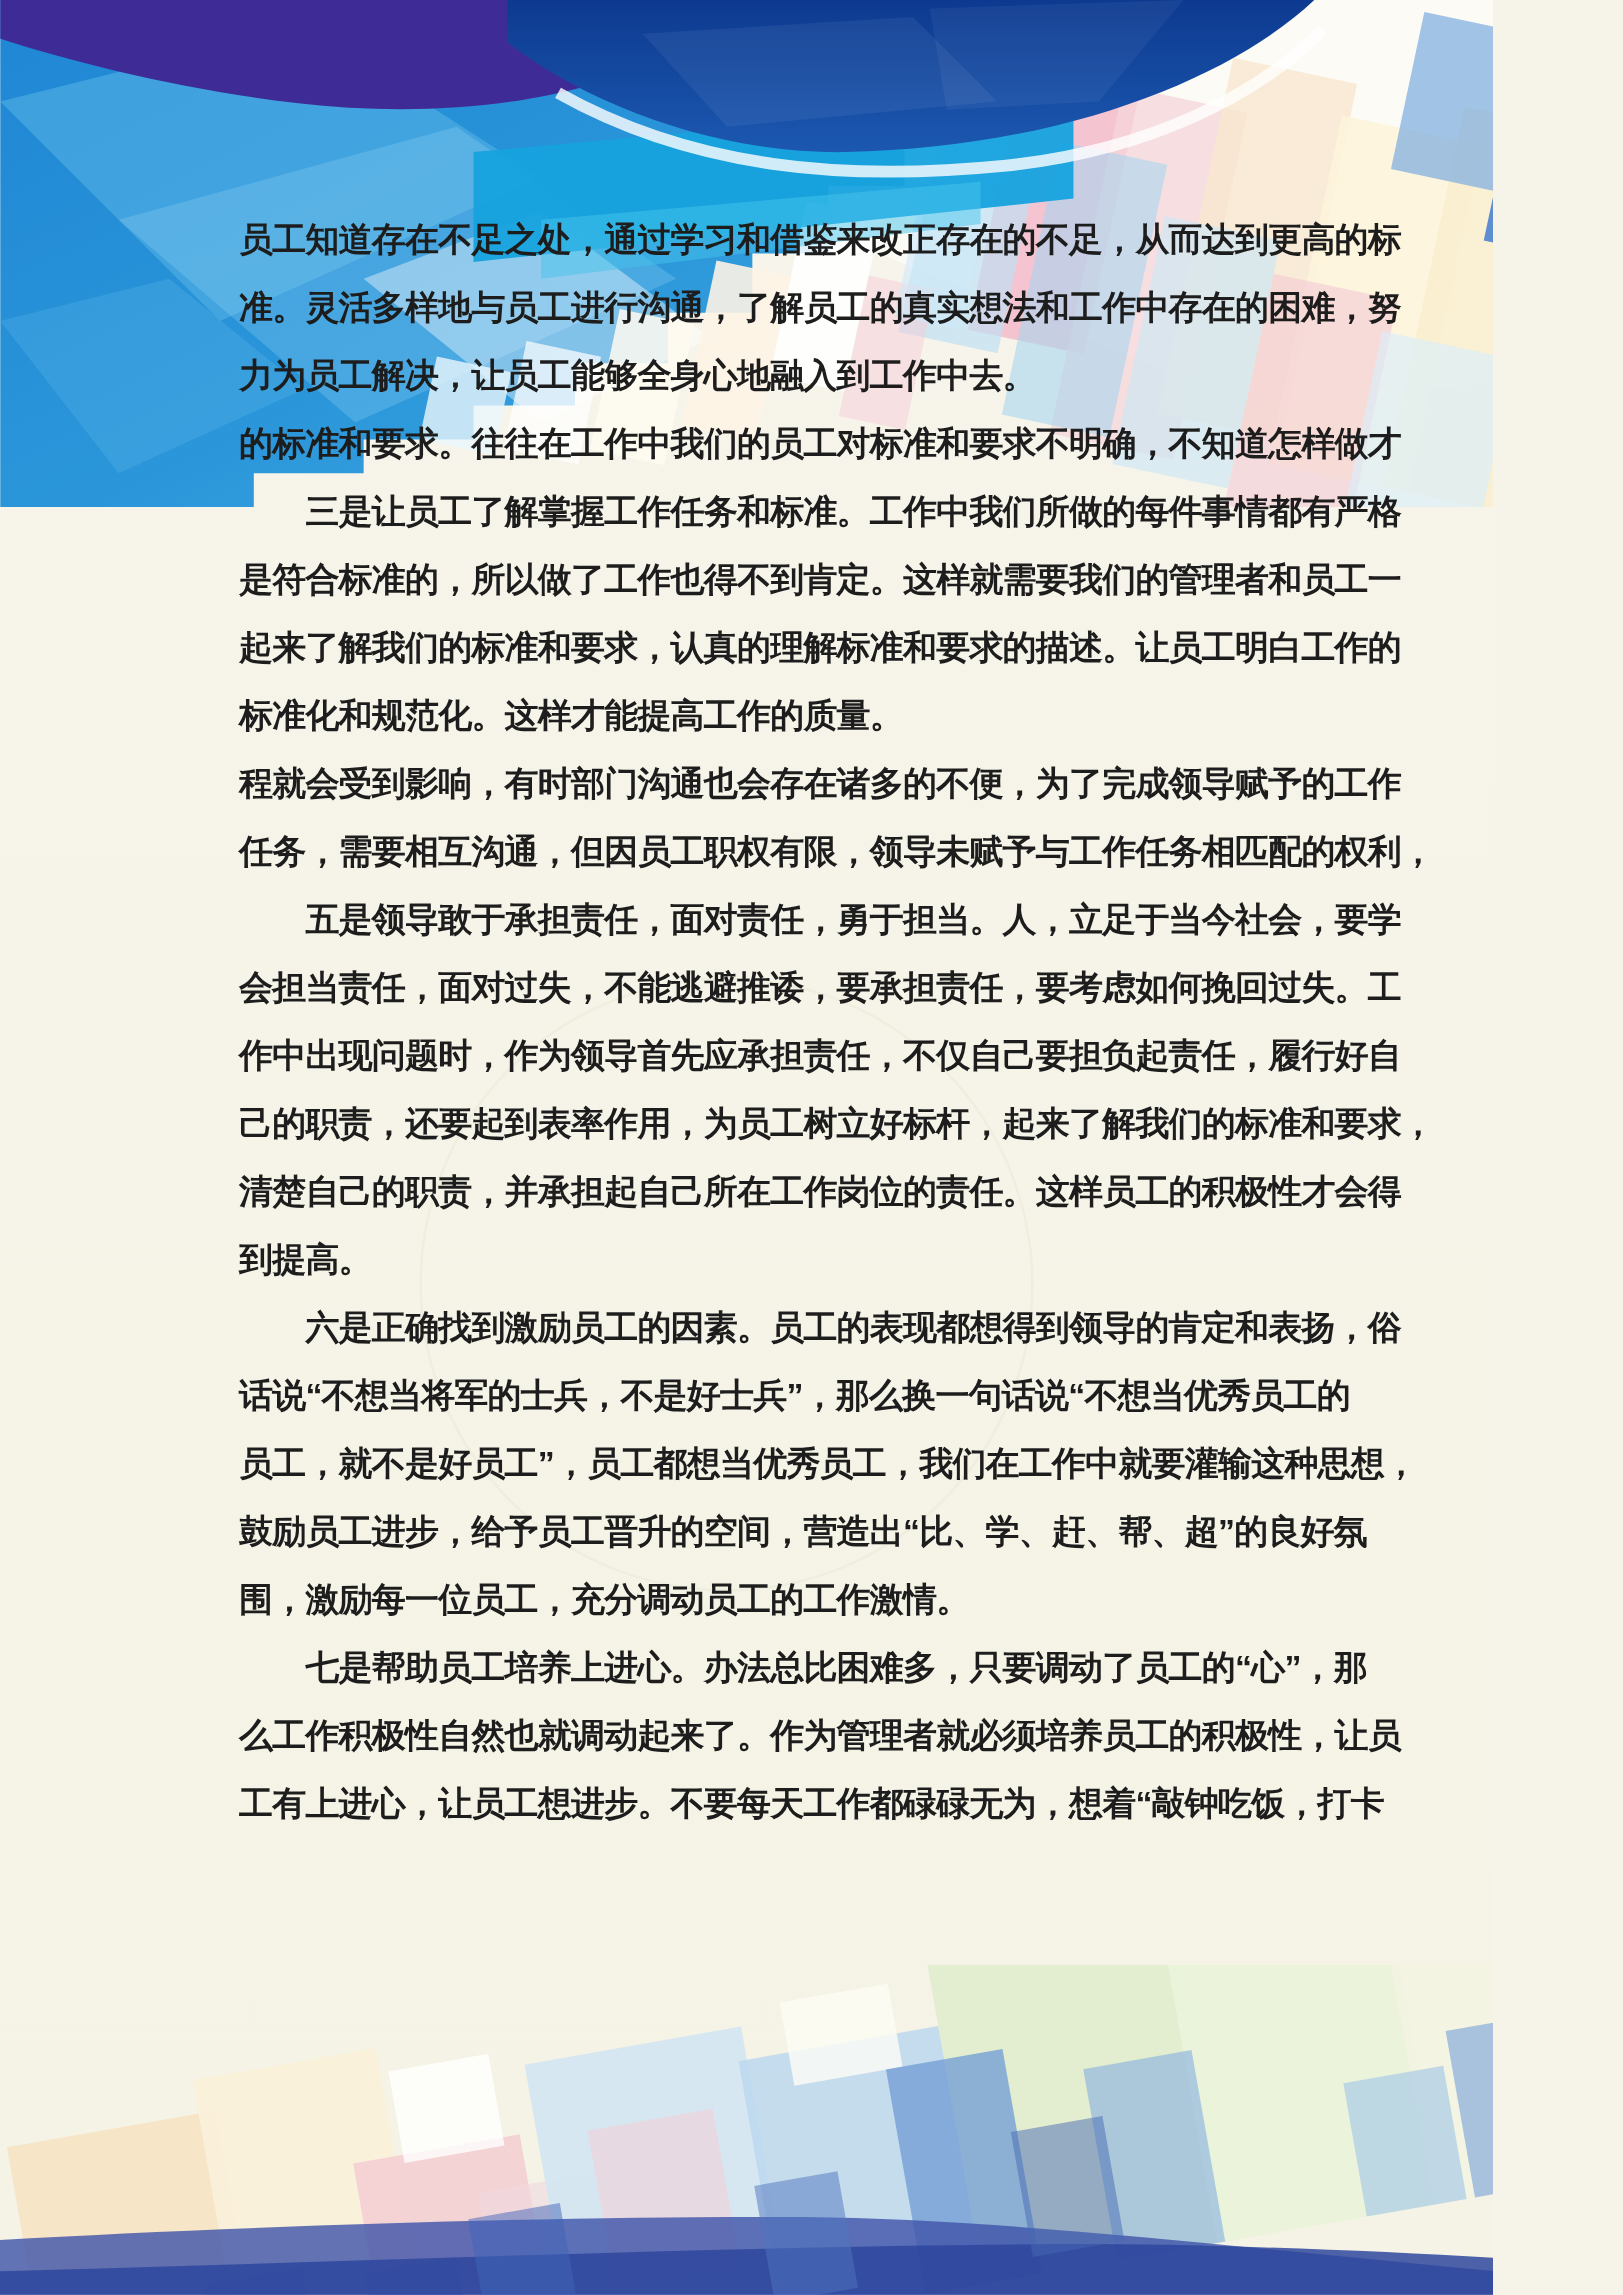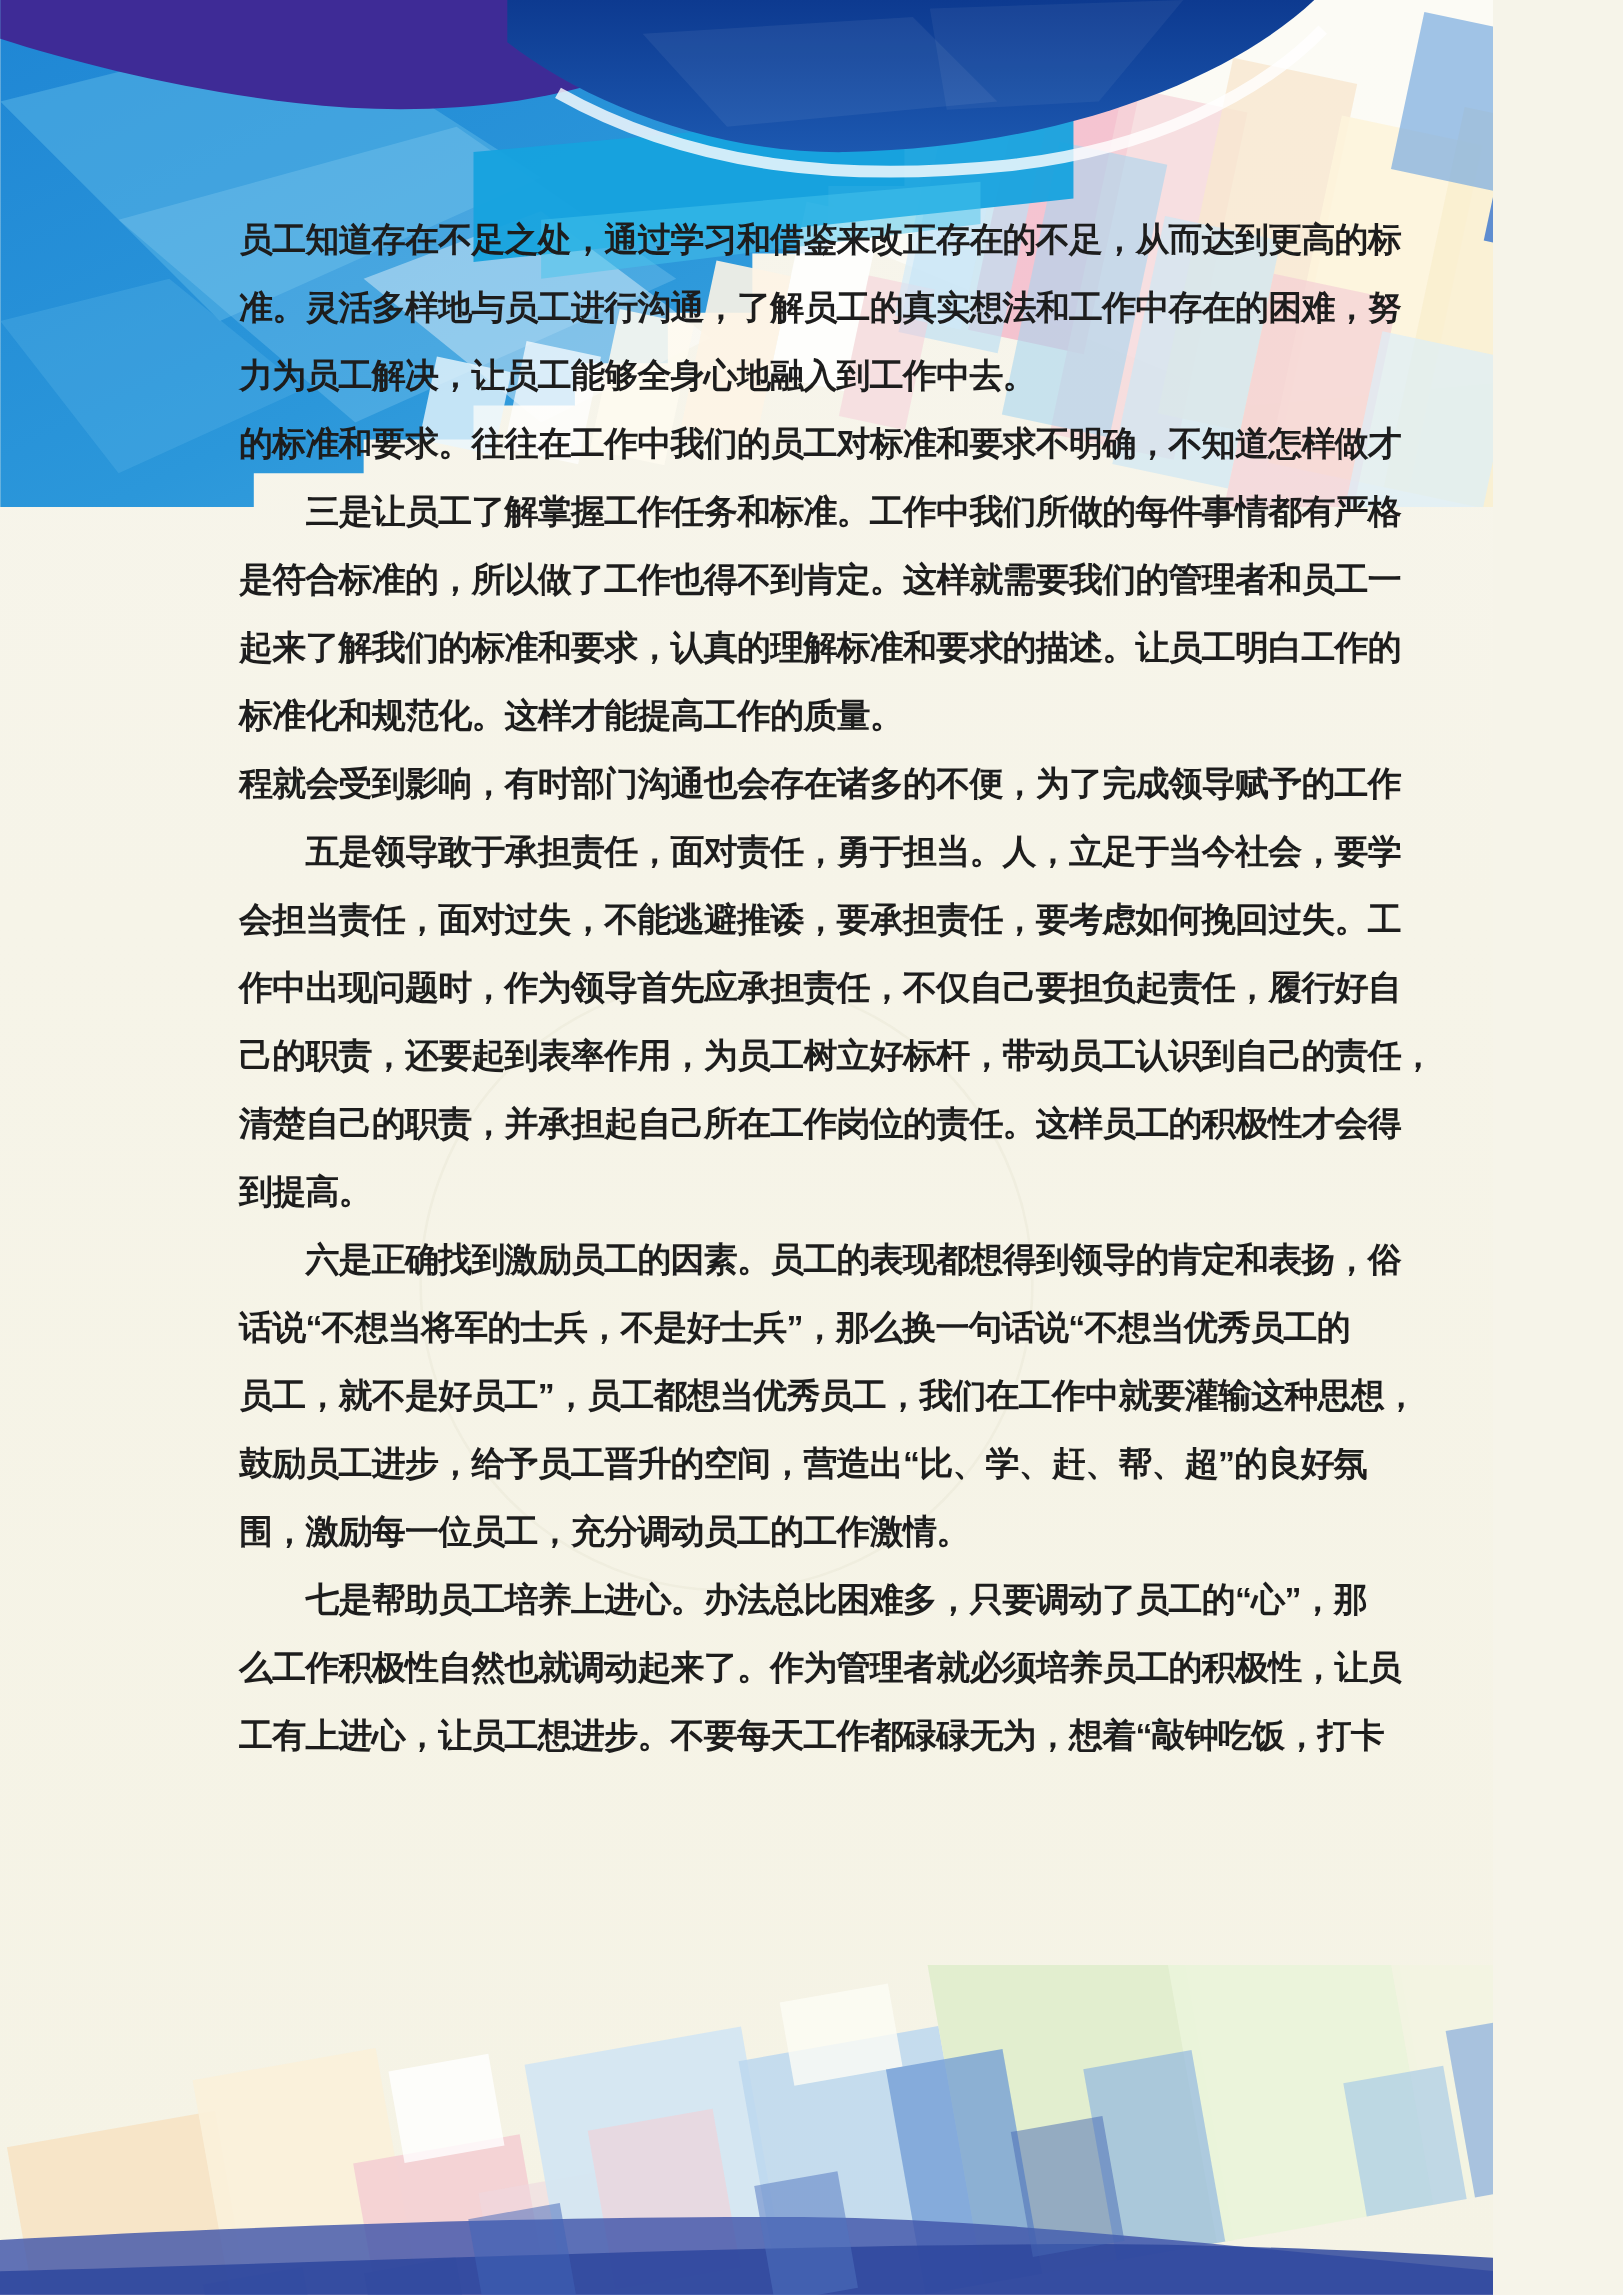--- a/index.html
+++ b/index.html
@@ -132,26 +132,27 @@
       </div>
       <div>
         <div class="tline">的标准和要求。往往在工作中我们的员工对标准和要求不明确，不知道怎样做才</div>
         <div class="tline">　　三是让员工了解掌握工作任务和标准。工作中我们所做的每件事情都有严格</div>
         <div class="tline">是符合标准的，所以做了工作也得不到肯定。这样就需要我们的管理者和员工一</div>
         <div class="tline">起来了解我们的标准和要求，认真的理解标准和要求的描述。让员工明白工作的</div>
         <div class="tline">标准化和规范化。这样才能提高工作的质量。</div>
       </div>
       <div>
         <div class="tline">程就会受到影响，有时部门沟通也会存在诸多的不便，为了完成领导赋予的工作</div>
+        <div class="tline">任务，需要相互沟通，但因员工职权有限，领导未赋予与工作任务相匹配的权利，</div>
       </div>
       <div>
         <div class="tline">　　五是领导敢于承担责任，面对责任，勇于担当。人，立足于当今社会，要学</div>
         <div class="tline">会担当责任，面对过失，不能逃避推诿，要承担责任，要考虑如何挽回过失。工</div>
         <div class="tline">作中出现问题时，作为领导首先应承担责任，不仅自己要担负起责任，履行好自</div>
-        <div class="tline">己的职责，还要起到表率作用，为员工树立好标杆，带动员工认识到自己的责任，</div>
+        <div class="tline">己的职责，还要起到表率作用，为员工树立好标杆，起来了解我们的标准和要求，</div>
         <div class="tline">清楚自己的职责，并承担起自己所在工作岗位的责任。这样员工的积极性才会得</div>
         <div class="tline">到提高。</div>
       </div>
       <div>
         <div class="tline">　　六是正确找到激励员工的因素。员工的表现都想得到领导的肯定和表扬，俗</div>
         <div class="tline">话说“不想当将军的士兵，不是好士兵”，那么换一句话说“不想当优秀员工的</div>
         <div class="tline">员工，就不是好员工”，员工都想当优秀员工，我们在工作中就要灌输这种思想，</div>
         <div class="tline">鼓励员工进步，给予员工晋升的空间，营造出“比、学、赶、帮、超”的良好氛</div>
         <div class="tline">围，激励每一位员工，充分调动员工的工作激情。</div>
       </div>

